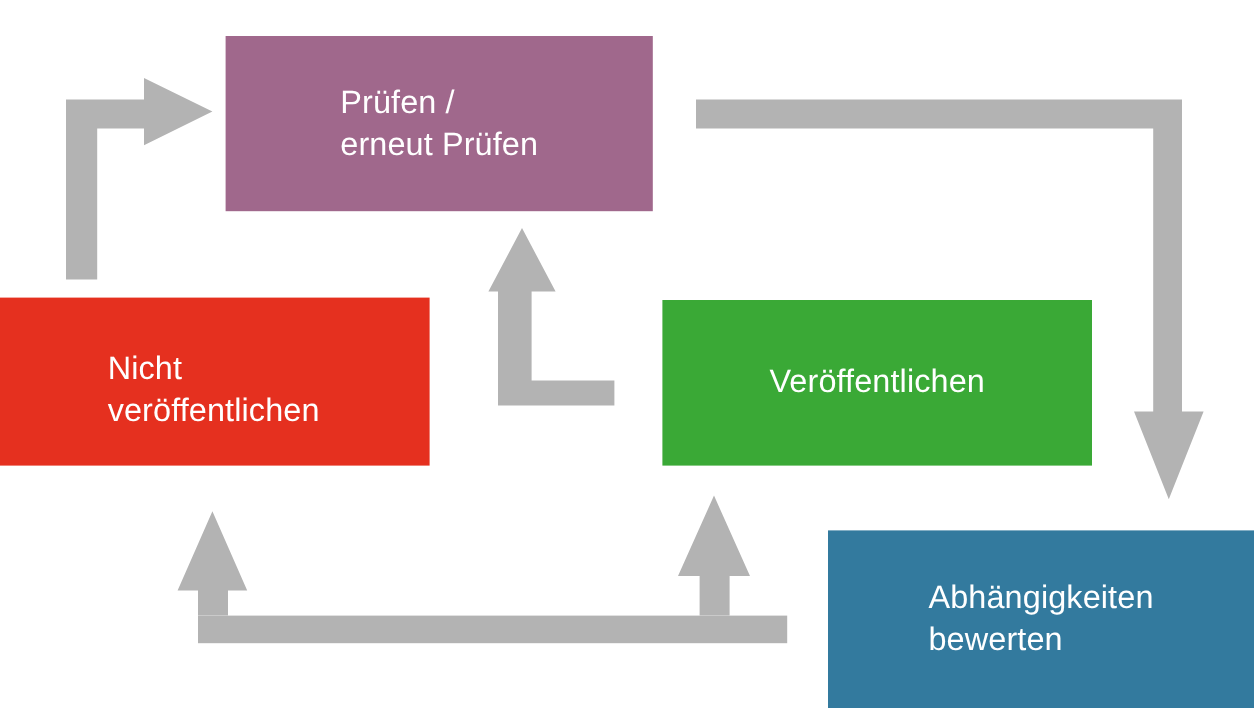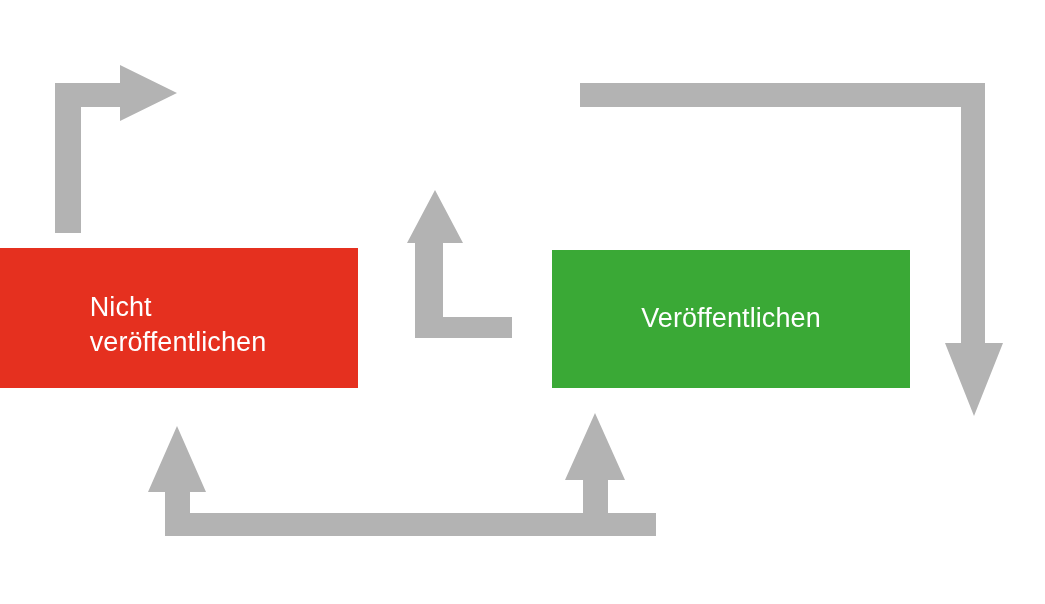--- a/index.html
+++ b/index.html
@@ -105,24 +105,32 @@
     <polygon fill="#b3b3b3" points="580,83 985,83 985,343 1003,343 974,416 945,343 961,343 961,107 580,107"></polygon>
 
     <polygon fill="#b3b3b3" points="177,426 206,492 190,492 190,513 165,513 165,492 148,492"></polygon>
 
     <polygon fill="#b3b3b3" points="595,413 625,480 608,480 608,513 583,513 583,480 565,480"></polygon>
 
     <rect x="165" y="513" width="491" height="23" fill="#b3b3b3"></rect>
 
   </svg>
 
+  <div class="node" id="node-review" style="background: rgb(160, 104, 140);">
+    <span class="node-label">Prüfen /
+erneut Prüfen</span>
+  </div>
 
   <div class="node" id="node-do-not-publish" style="background: rgb(229, 48, 31);">
     <span class="node-label">Nicht
 veröffentlichen</span>
   </div>
 
   <div class="node" id="node-publish" style="background: rgb(58, 169, 54);">
     <span class="node-label">Veröffentlichen</span>
   </div>
 
+  <div class="node" id="node-assess" style="background: rgb(51, 122, 158);">
+    <span class="node-label">Abhängigkeiten
+bewerten</span>
+  </div>
 
 </div>
 
 </body></html>

